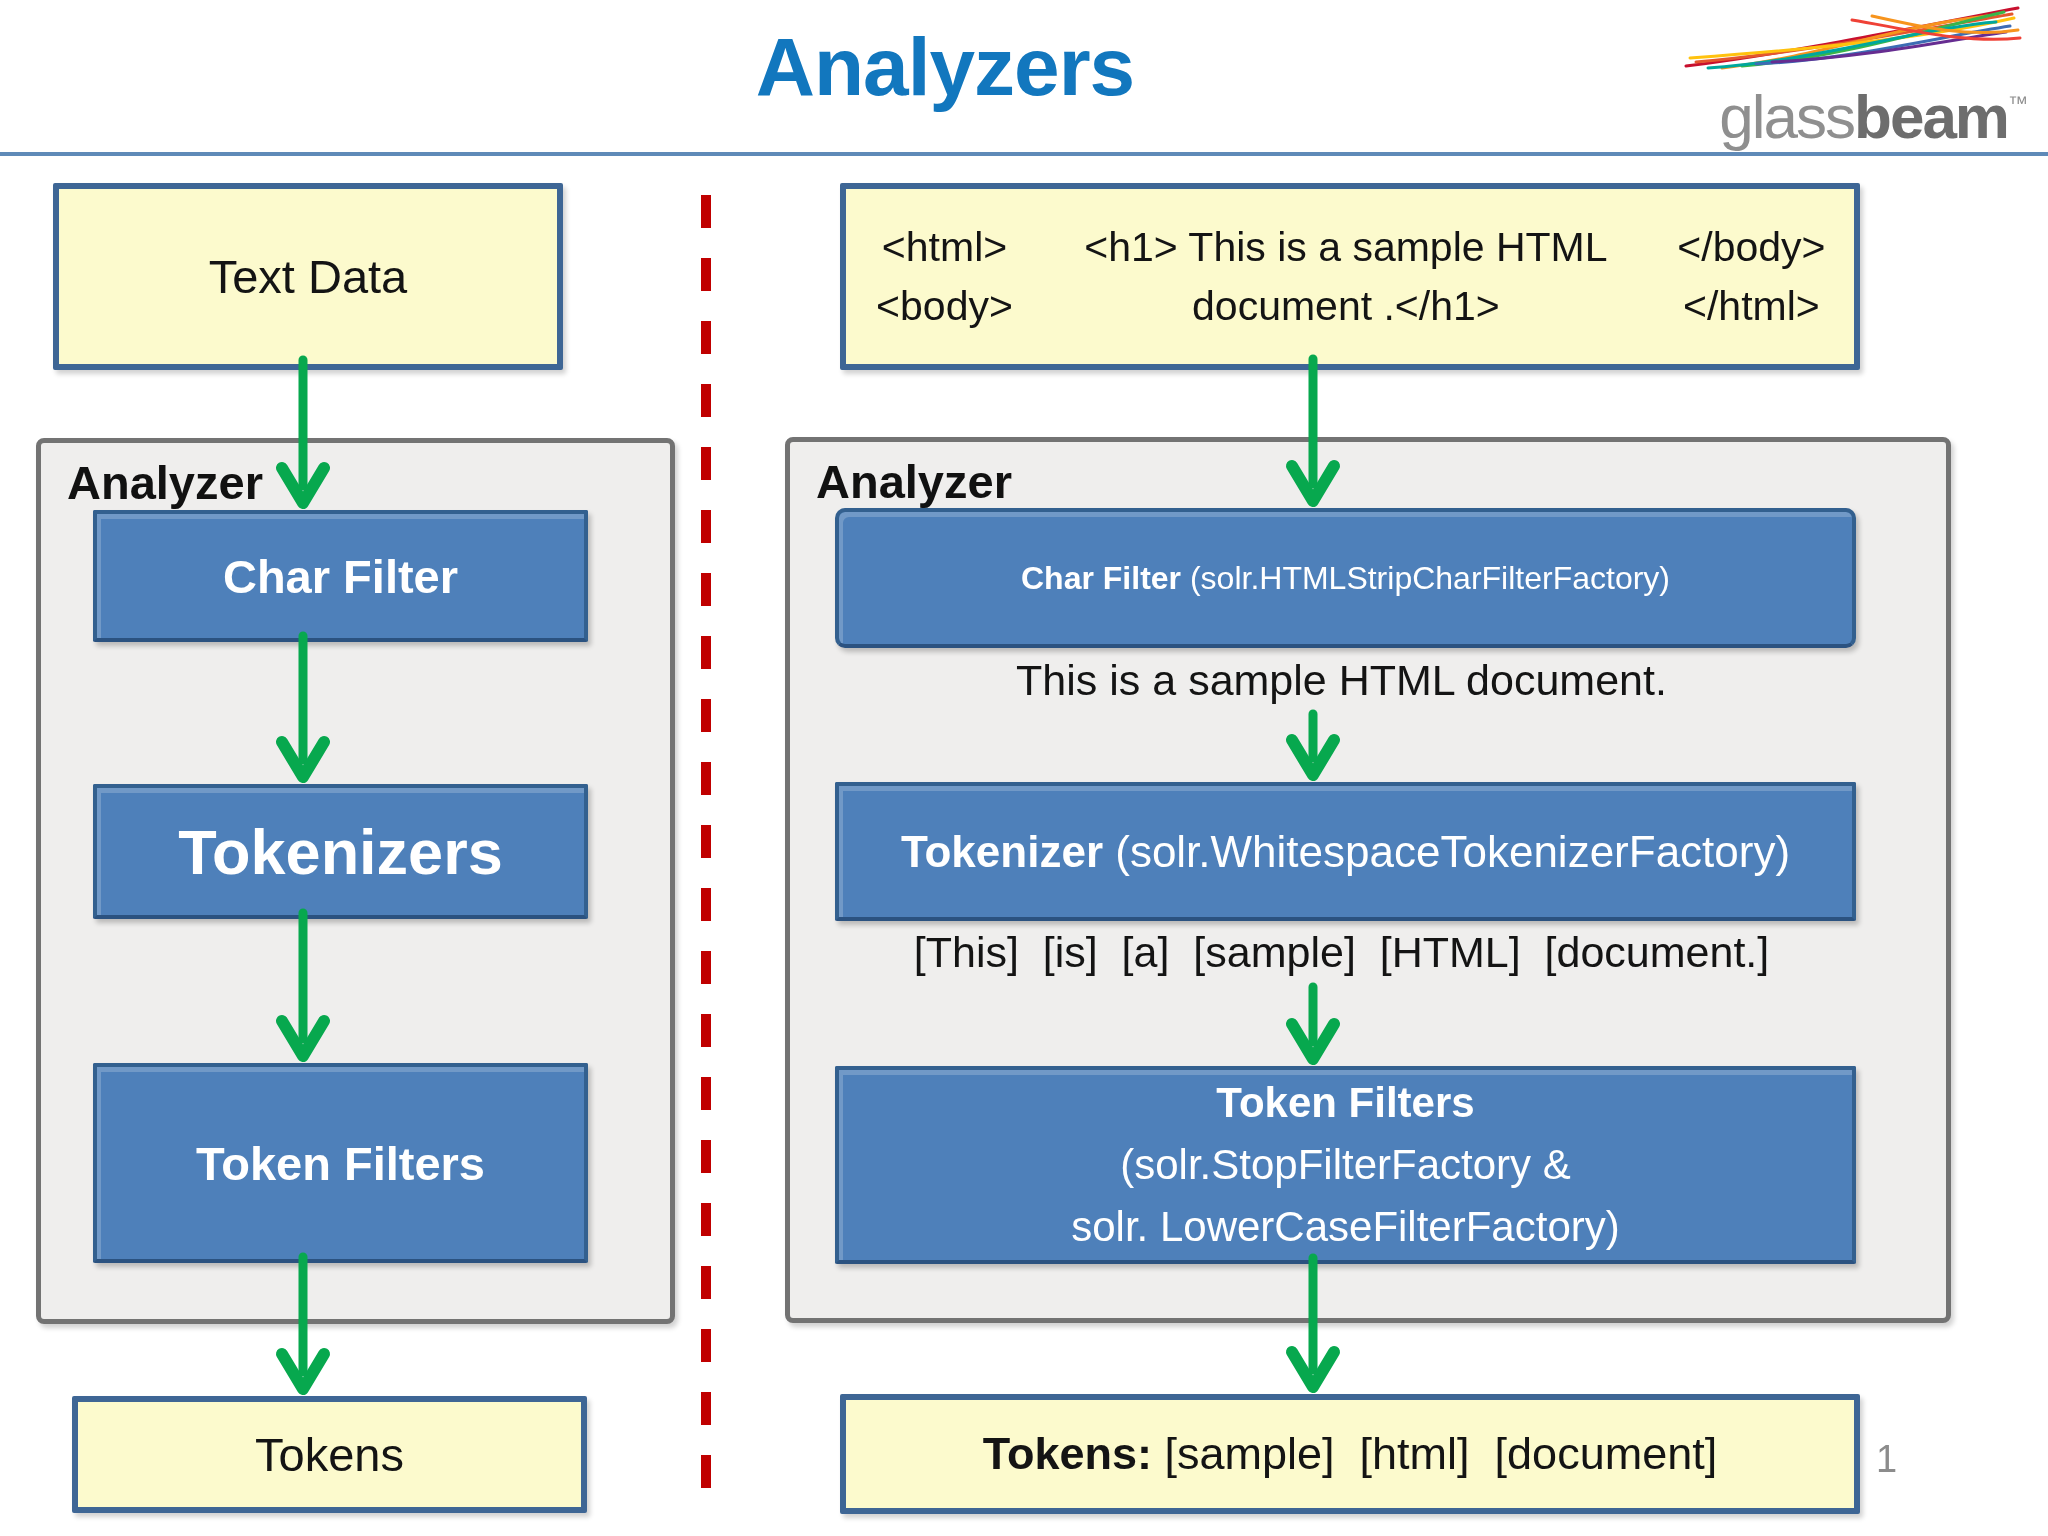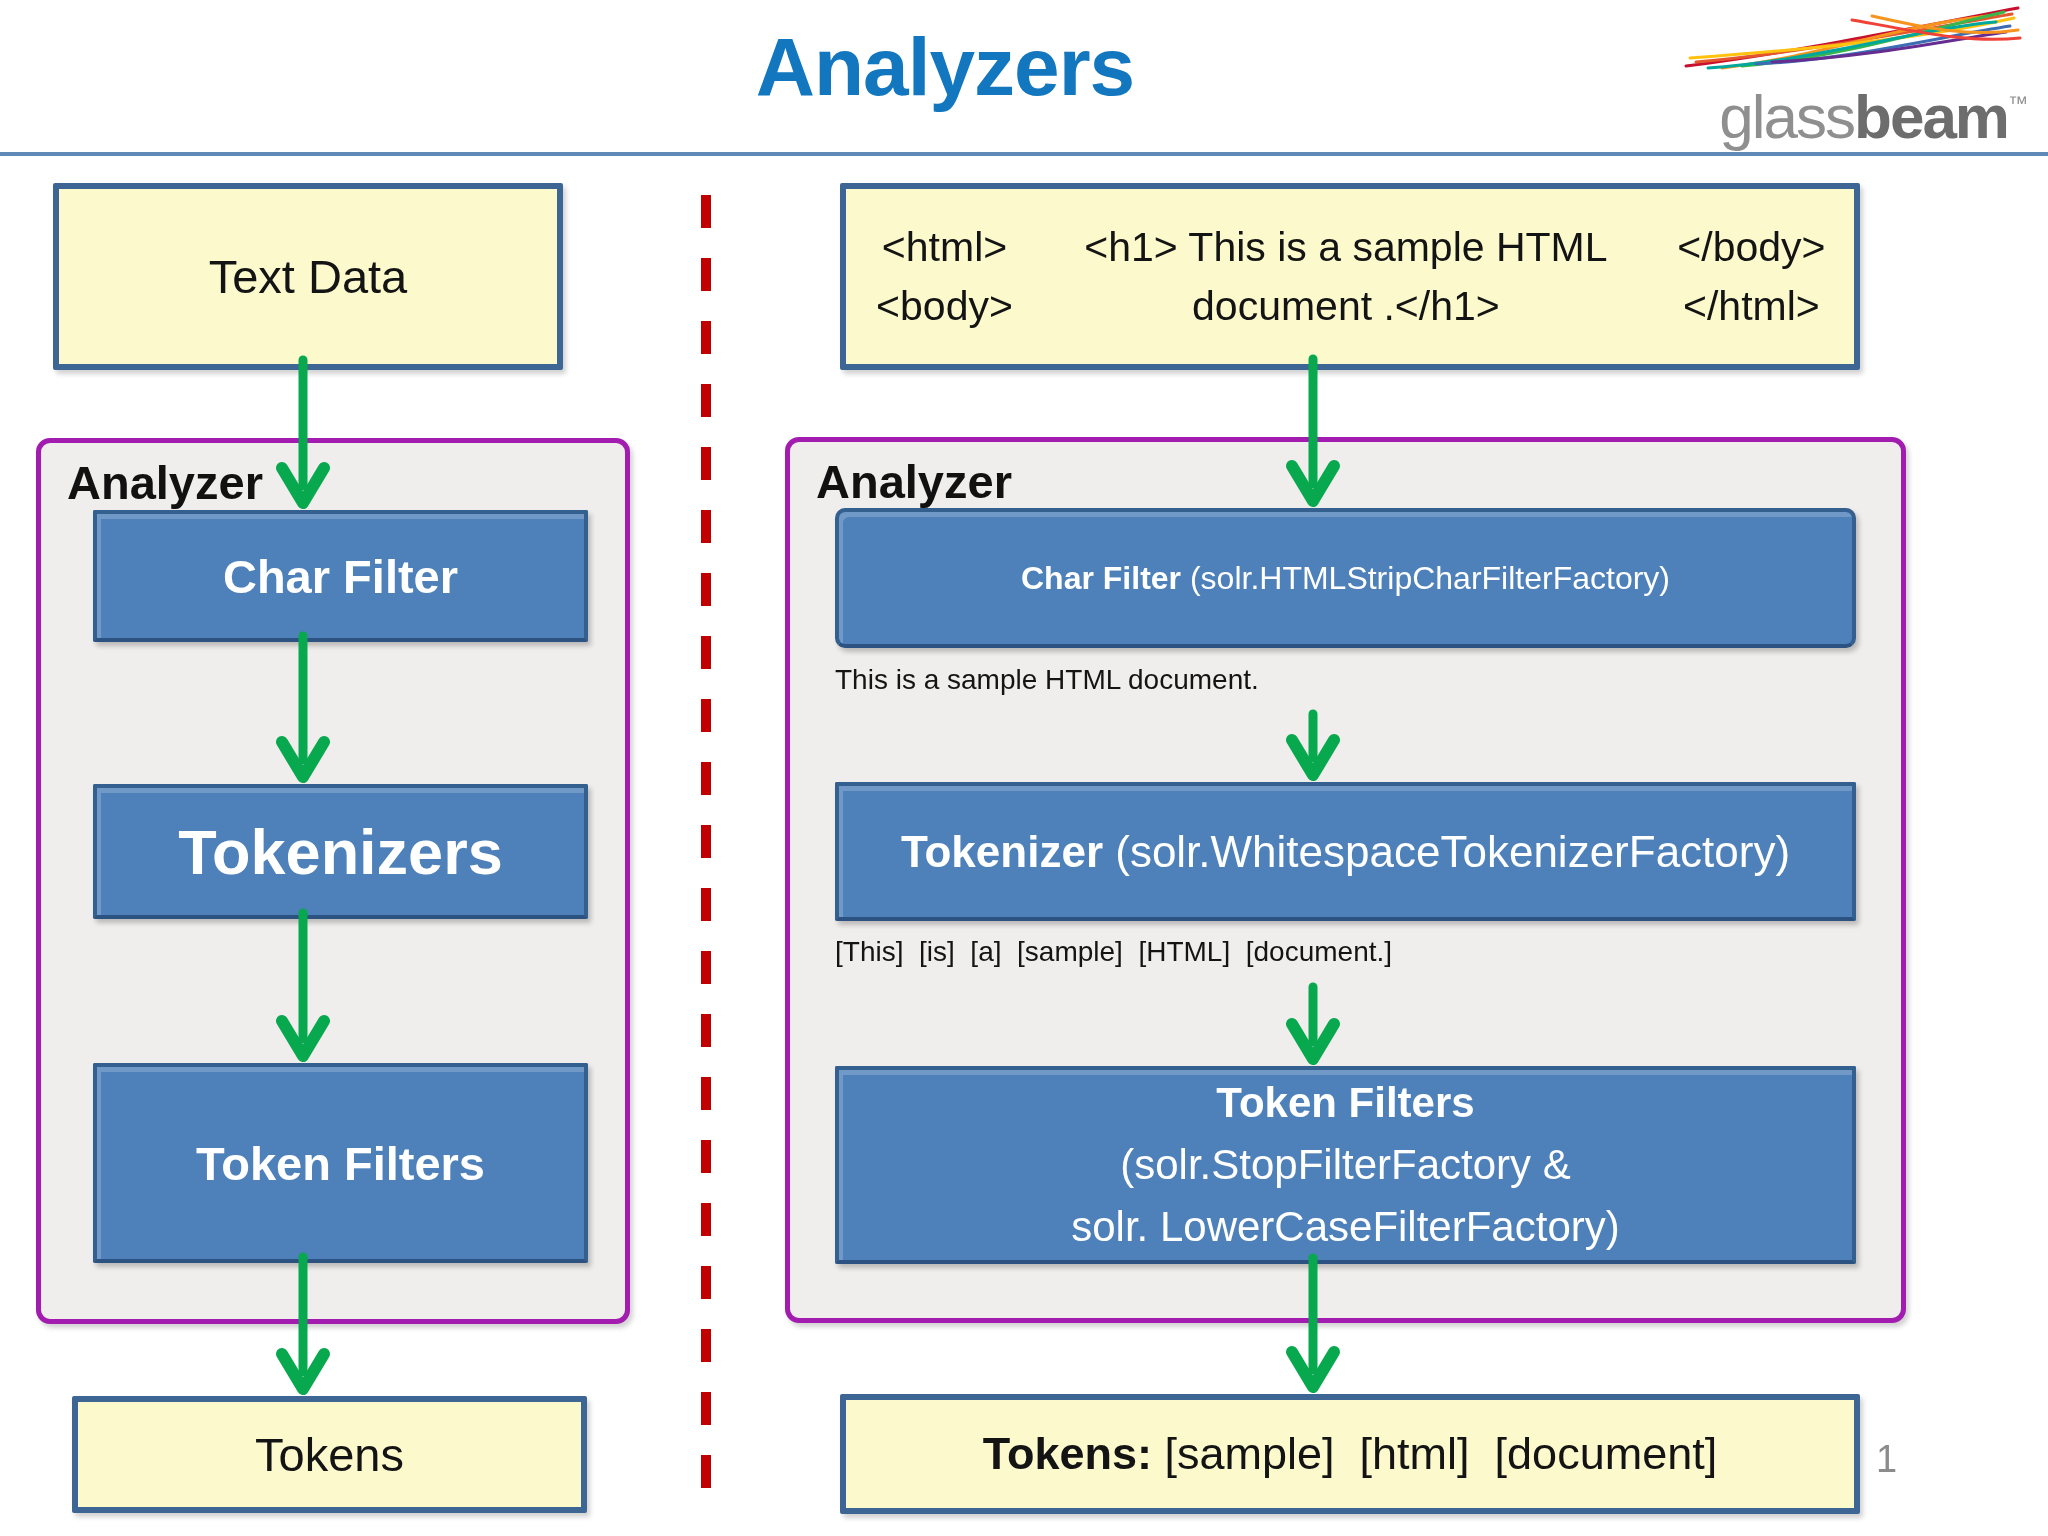--- a/index.html
+++ b/index.html
@@ -26,40 +26,41 @@
   .wordmark .bold{font-weight:700;color:#6d6d6d;}
   .wordmark .tm{font-size:20px;vertical-align:28px;color:#8f8f8f;letter-spacing:0;}
 
   
   .ybox{
     background:#fcfacd;border:6px solid #3e6695;border-radius:2px;
     display:flex;align-items:center;justify-content:center;text-align:center;
     box-shadow:3px 4px 5px rgba(0,0,0,0.18);
   }
   .gbox{
-    background:#efeeed;border:5px solid #a21caf;border-radius:14px;
+    background:#efeeed;border:5px solid #737373;border-radius:8px;
     box-shadow:3px 4px 5px rgba(0,0,0,0.18);
+    padding-left:45px;
   }
   .bbox{
     background:#4e80ba;border:4px solid #33608f;border-bottom-color:#2b5280;border-radius:2px;
     box-shadow:3px 4px 5px rgba(0,0,0,0.22), inset 4px 5px 0 rgba(255,255,255,0.20);
     display:flex;align-items:center;justify-content:center;text-align:center;
     color:#ffffff;
   }
   .bbox .b{font-weight:700;}
   .bbox .r{font-weight:400;}
   .pre{white-space:pre-wrap;}
 
   .analyzer-label{
     position:absolute;left:26px;top:12px;font-size:47px;font-weight:700;color:#111111;
   }
 
   .plain-out{
-    display:flex;align-items:center;justify-content:flex-start;text-align:center;
-    font-size:28px;color:#141414;
+    display:flex;align-items:center;justify-content:center;text-align:center;
+    font-size:43px;color:#141414;
   }
 
   
   .text-data{left:53px;top:183px;width:498px;height:175px;font-size:47px;}
   .analyzer-left{left:36px;top:438px;width:584px;height:876px;}
   .stage-cf-left{left:93px;top:510px;width:487px;height:124px;font-size:47px;font-weight:700;}
   .stage-tk-left{left:93px;top:784px;width:487px;height:127px;font-size:63px;font-weight:700;}
   .stage-tf-left{left:93px;top:1063px;width:487px;height:192px;font-size:47px;font-weight:700;}
   .tokens-left{left:72px;top:1396px;width:503px;height:105px;font-size:47px;}
 

